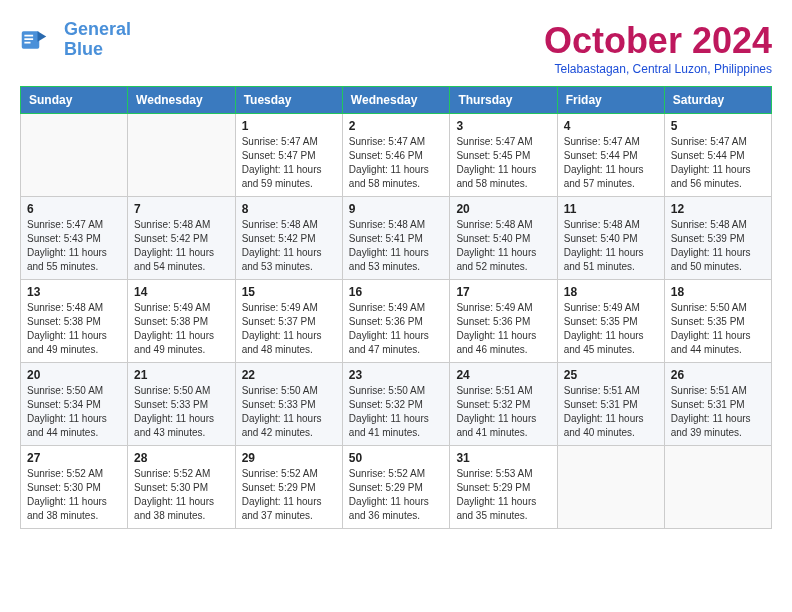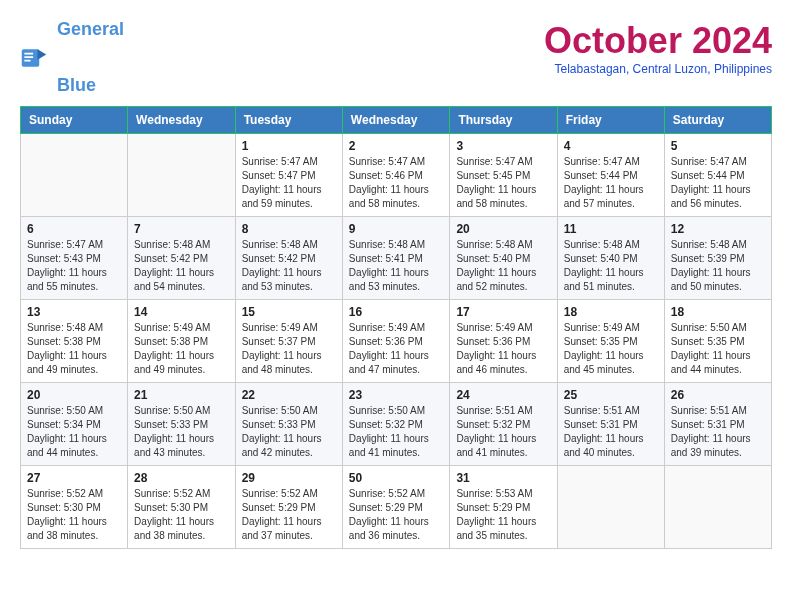--- a/index.html
+++ b/index.html
@@ -12,21 +12,21 @@
     }
     .header-section {
       display: flex;
       align-items: flex-start;
       justify-content: space-between;
       margin-bottom: 10px;
     }
     .logo {
       display: flex;
       align-items: center;
-      gap: 9px;
+      gap: 16px;
     }
     .logo-text {
       font-size: 18px;
       font-weight: bold;
       color: #333;
       line-height: 1.1;
     }
     .logo-text span {
       color: #4a90d9;
     }
@@ -94,21 +94,21 @@
   <div class="logo">
     <svg class="logo-icon" viewBox="0 0 32 32">
       <rect x="2" y="6" width="20" height="20" rx="2" fill="#4a90d9"></rect>
       <polygon points="20,6 30,12 20,18" fill="#2a6aaf"></polygon>
       <rect x="5" y="10" width="10" height="2" fill="white"></rect>
       <rect x="5" y="14" width="10" height="2" fill="white"></rect>
       <rect x="5" y="18" width="7" height="2" fill="white"></rect>
     </svg>
     <div>
       <div class="logo-text"><span>General</span></div>
-      <div class="logo-text" style="color:#4a90d9;margin-top:36px;"><span>Blue</span></div>
+      <div class="logo-text" style="color:#4a90d9;"><span>Blue</span></div>
     </div>
   </div>
   <div class="title-section">
     <div class="month-title">October 2024</div>
     <div class="location-title">Telabastagan, Central Luzon, Philippines</div>
   </div>
 </div>
 
 <table class="calendar-table">
   <thead>

